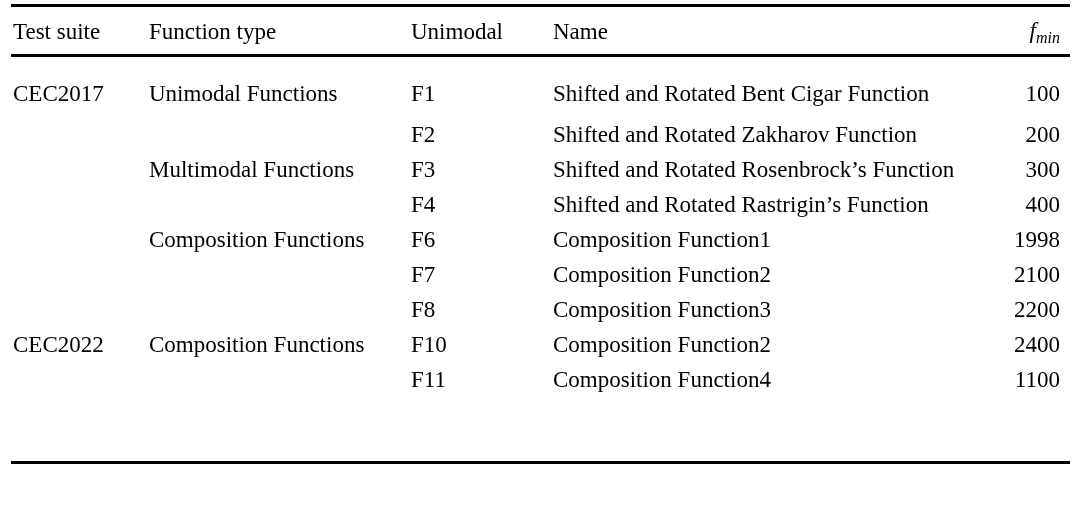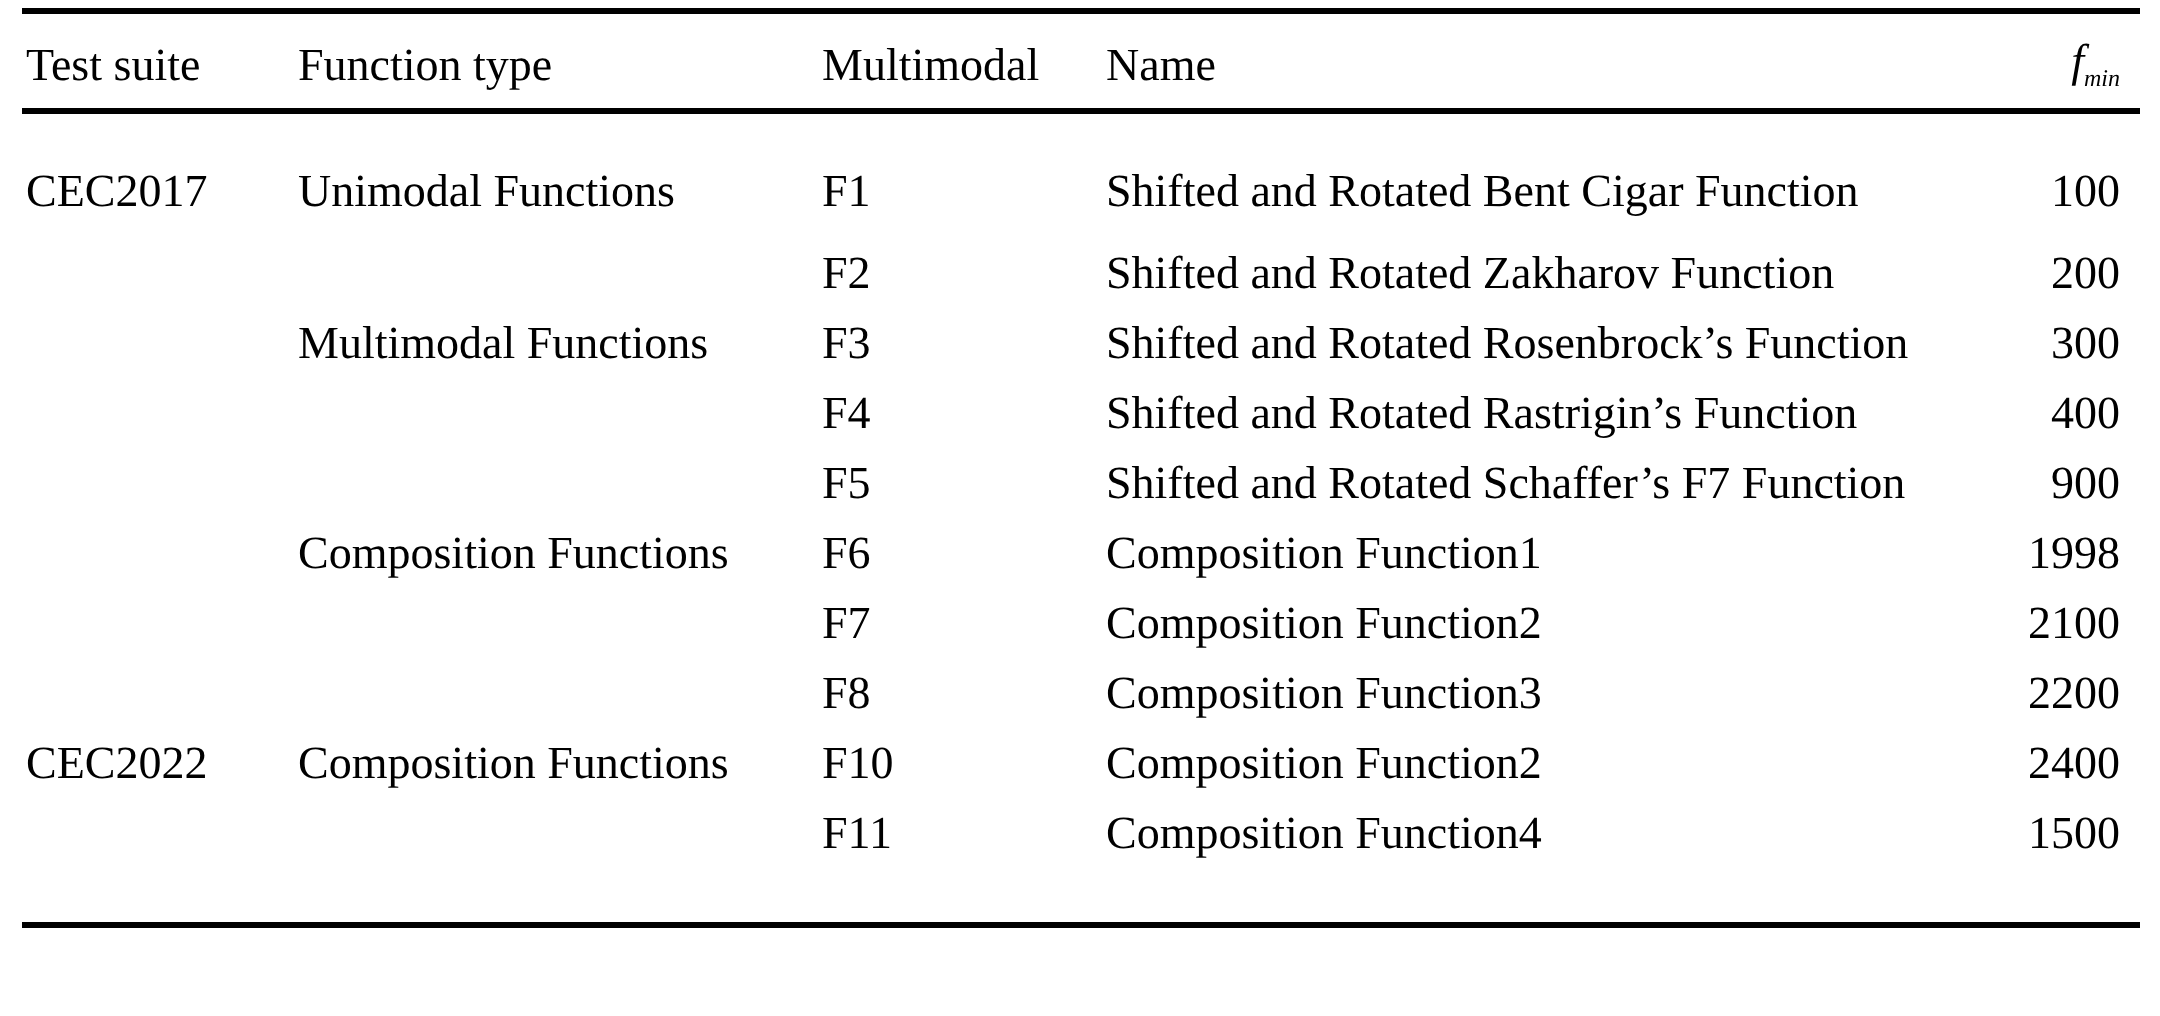--- a/index.html
+++ b/index.html
@@ -80,21 +80,21 @@
     padding-top: 13px;
     height: 48px;
   }
 
   .fmin-sym {
     font-style: italic;
     font-size: 23px;
   }
   .fmin-sym sub {
     font-style: italic;
-    font-size: 12px;
+    font-size: 16px;
     vertical-align: baseline;
     position: relative;
     top: 5px;
     left: 0px;
   }
 
   .footnote {
     position: absolute;
     left: 13px;
     top: 472px;
@@ -117,21 +117,21 @@
       <col class="c-suite">
       <col class="c-type">
       <col class="c-func">
       <col class="c-name">
       <col class="c-fmin">
     </colgroup>
     <thead>
       <tr>
         <th class="pad-l">Test suite</th>
         <th class="pad-l2">Function type</th>
-        <th class="pad-l3">Multimodal</th>
+        <th class="pad-l3">Unimodal</th>
         <th class="pad-l4">Name</th>
         <th class="col-fmin"><span class="fmin-sym"><span>f</span><sub>min</sub></span></th>
       </tr>
     </thead>
     <tbody>
       <tr class="first-body">
         <td class="pad-l">CEC2017</td>
         <td class="pad-l2">Unimodal Functions</td>
         <td class="pad-l3">F1</td>
         <td class="pad-l4">Shifted and Rotated Bent Cigar Function</td>
@@ -153,27 +153,20 @@
       </tr>
       <tr>
         <td class="pad-l"></td>
         <td class="pad-l2"></td>
         <td class="pad-l3">F4</td>
         <td class="pad-l4">Shifted and Rotated Rastrigin’s Function</td>
         <td class="col-fmin">400</td>
       </tr>
       <tr>
         <td class="pad-l"></td>
-        <td class="pad-l2"></td>
-        <td class="pad-l3">F5</td>
-        <td class="pad-l4">Shifted and Rotated Schaffer’s F7 Function</td>
-        <td class="col-fmin">900</td>
-      </tr>
-      <tr>
-        <td class="pad-l"></td>
         <td class="pad-l2">Composition Functions</td>
         <td class="pad-l3">F6</td>
         <td class="pad-l4">Composition Function1</td>
         <td class="col-fmin">1998</td>
       </tr>
       <tr>
         <td class="pad-l"></td>
         <td class="pad-l2"></td>
         <td class="pad-l3">F7</td>
         <td class="pad-l4">Composition Function2</td>
@@ -191,19 +184,19 @@
         <td class="pad-l2">Composition Functions</td>
         <td class="pad-l3">F10</td>
         <td class="pad-l4">Composition Function2</td>
         <td class="col-fmin">2400</td>
       </tr>
       <tr>
         <td class="pad-l"></td>
         <td class="pad-l2"></td>
         <td class="pad-l3">F11</td>
         <td class="pad-l4">Composition Function4</td>
-        <td class="col-fmin">1500</td>
+        <td class="col-fmin">1100</td>
       </tr>
     </tbody>
   </table>
 
 
 </div>
 
 </body></html>

